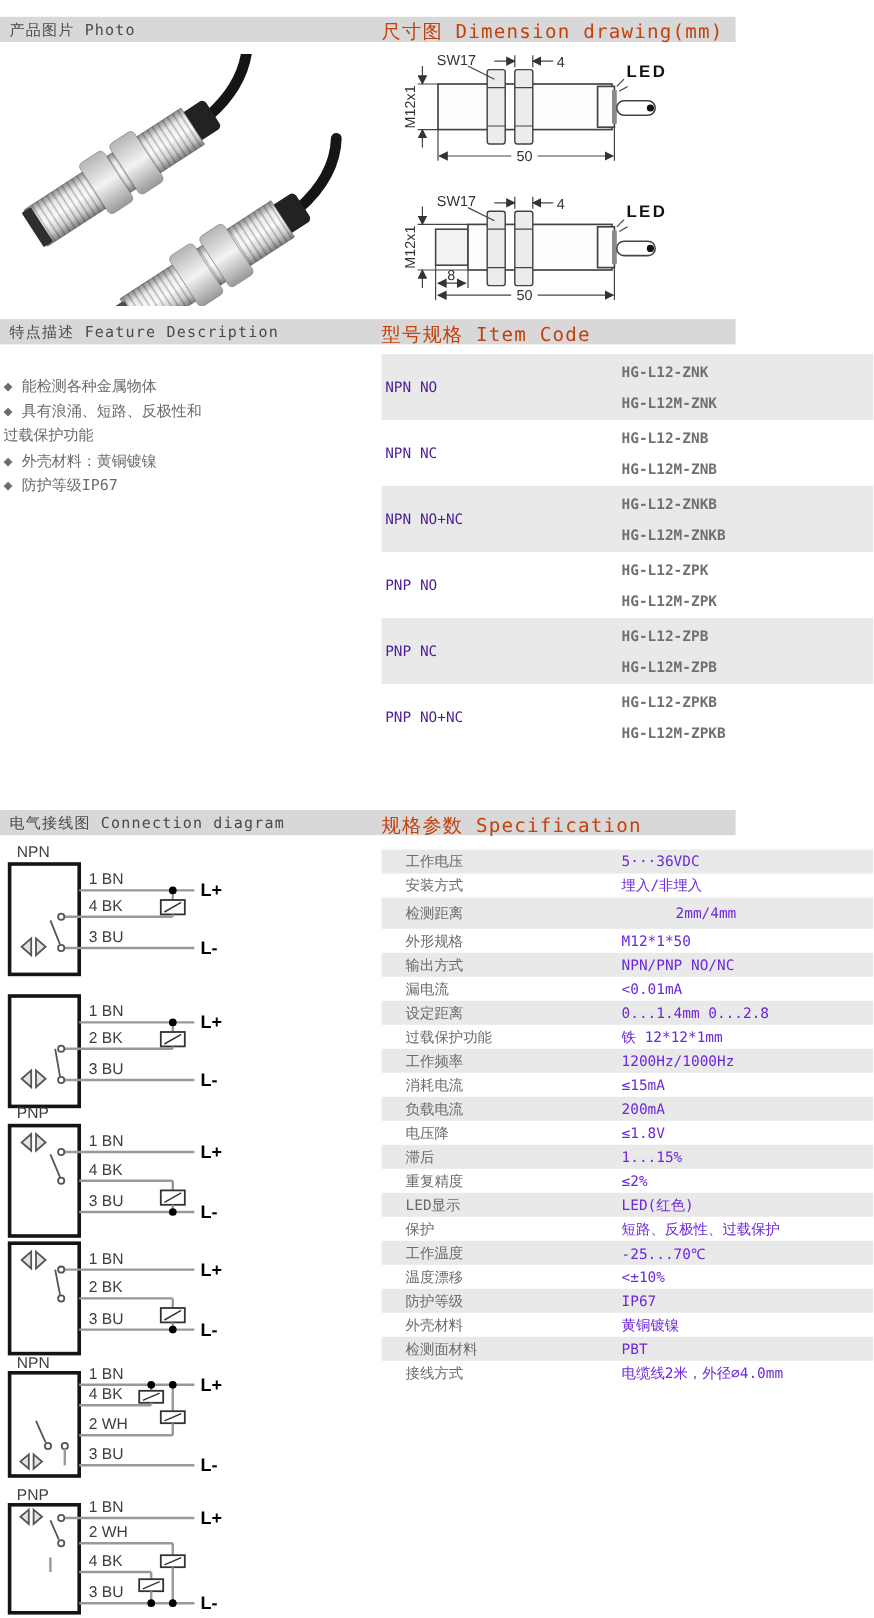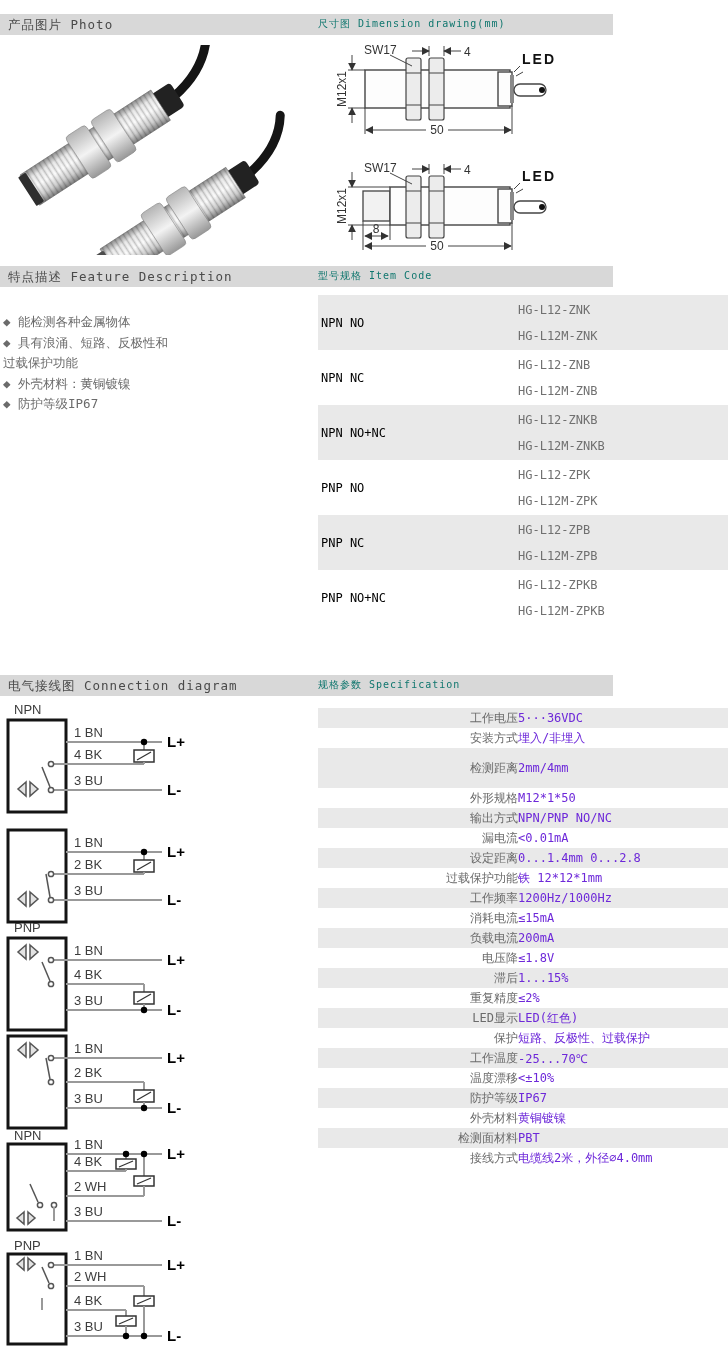--- a/index.html
+++ b/index.html
@@ -1,40 +1,40 @@
 <!DOCTYPE html>
 <html><head>
 <meta charset="utf-8">
 <style>
   html,body{margin:0;padding:0;background:#fff;}
   #page{position:relative;width:728px;height:1348px;background:#fff;overflow:hidden;
         font-family:"DejaVu Sans Mono","Liberation Mono",monospace;color:#666;}
   .bar{position:absolute;left:0;width:613px;height:21px;background:#d8d8d8;}
   .bar .t-left{position:absolute;left:8px;top:3px;font-size:12.5px;color:#4a4a4a;letter-spacing:1px;}
-  .bar .t-right{position:absolute;left:318px;top:3px;font-size:10px;color:#0f766e;letter-spacing:1px;}
+  .bar .t-right{position:absolute;left:318px;top:3px;font-size:16px;color:#c2410c;letter-spacing:1px;}
   .abs{position:absolute;}
   
   #features{left:3px;top:312px;width:300px;font-size:12.5px;color:#6b6b6b;}
   #features .f-line{line-height:20.5px;white-space:nowrap;}
   
   #item-table{left:318px;top:295px;width:410px;}
   .item-row{display:flex;height:55px;}
   .item-row:nth-child(odd){background:#e9e9e9;}
   .item-type{width:200px;display:flex;align-items:center;padding-left:3px;box-sizing:border-box;
-             font-size:12px;color:#000000;}
+             font-size:12px;color:#4c1d95;}
   .item-codes{flex:1;display:flex;flex-direction:column;justify-content:center;
-              font-size:12px;color:#707070;}
+              font-size:12px;color:#707070;font-weight:bold;}
   .item-codes div{line-height:26px;}
   
   #spec-table{left:318px;top:708px;width:410px;}
   .spec-row{display:flex;height:20px;align-items:center;}
-  .spec-row.tall{height:40px;}
+  .spec-row.tall{height:26px;gap:45px;}
   .spec-row:nth-child(odd){background:#e9e9e9;}
   .spec-label{width:200px;padding-left:20px;box-sizing:border-box;font-size:12px;color:#6b6b6b;
-              white-space:nowrap;text-align:right;}
+              white-space:nowrap;}
   .spec-value{flex:1;font-size:12px;color:#6d28d9;white-space:nowrap;}
   
   .wire{stroke:#999;stroke-width:2;fill:none;}
   .boxline{stroke:#141414;stroke-width:3;fill:#fff;}
   .lbl{font:13px "Liberation Sans",sans-serif;fill:#3d3d3d;}
   .pow{font:bold 15px "Liberation Sans",sans-serif;fill:#000;}
   .dot{fill:#000;}
   .load{fill:#fff;stroke:#333;stroke-width:1.5;}
   .slash{stroke:#333;stroke-width:1.2;}
   .sw{stroke:#555;stroke-width:1.5;fill:#e3e3e3;}

